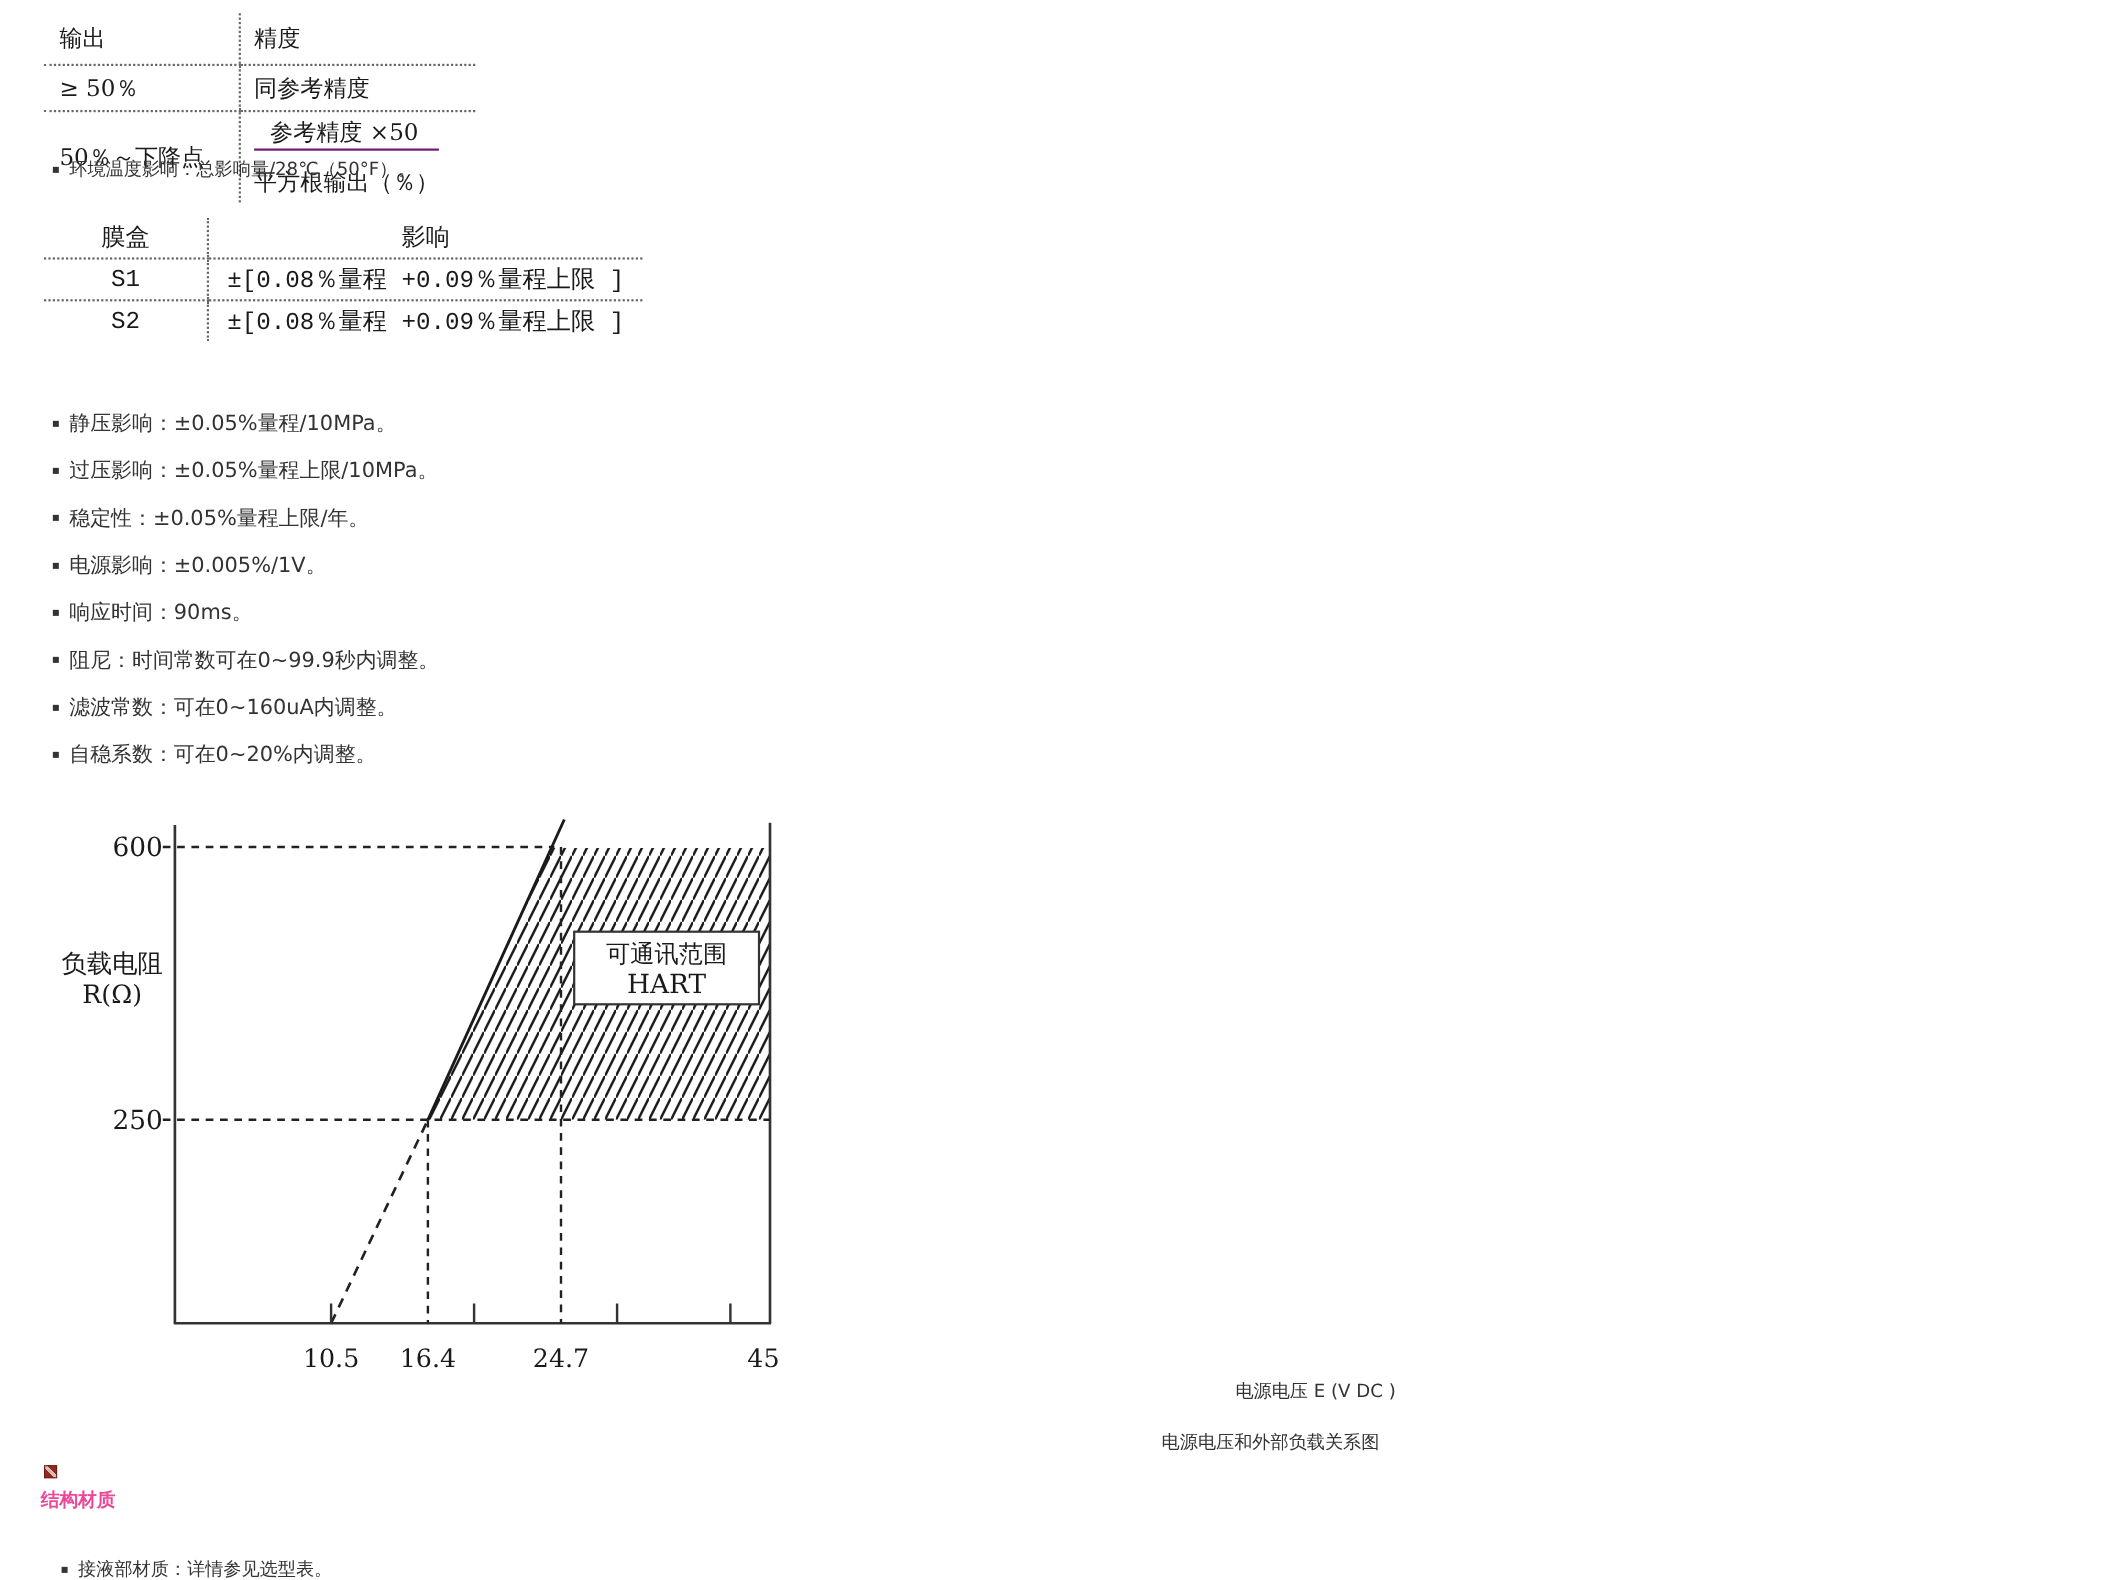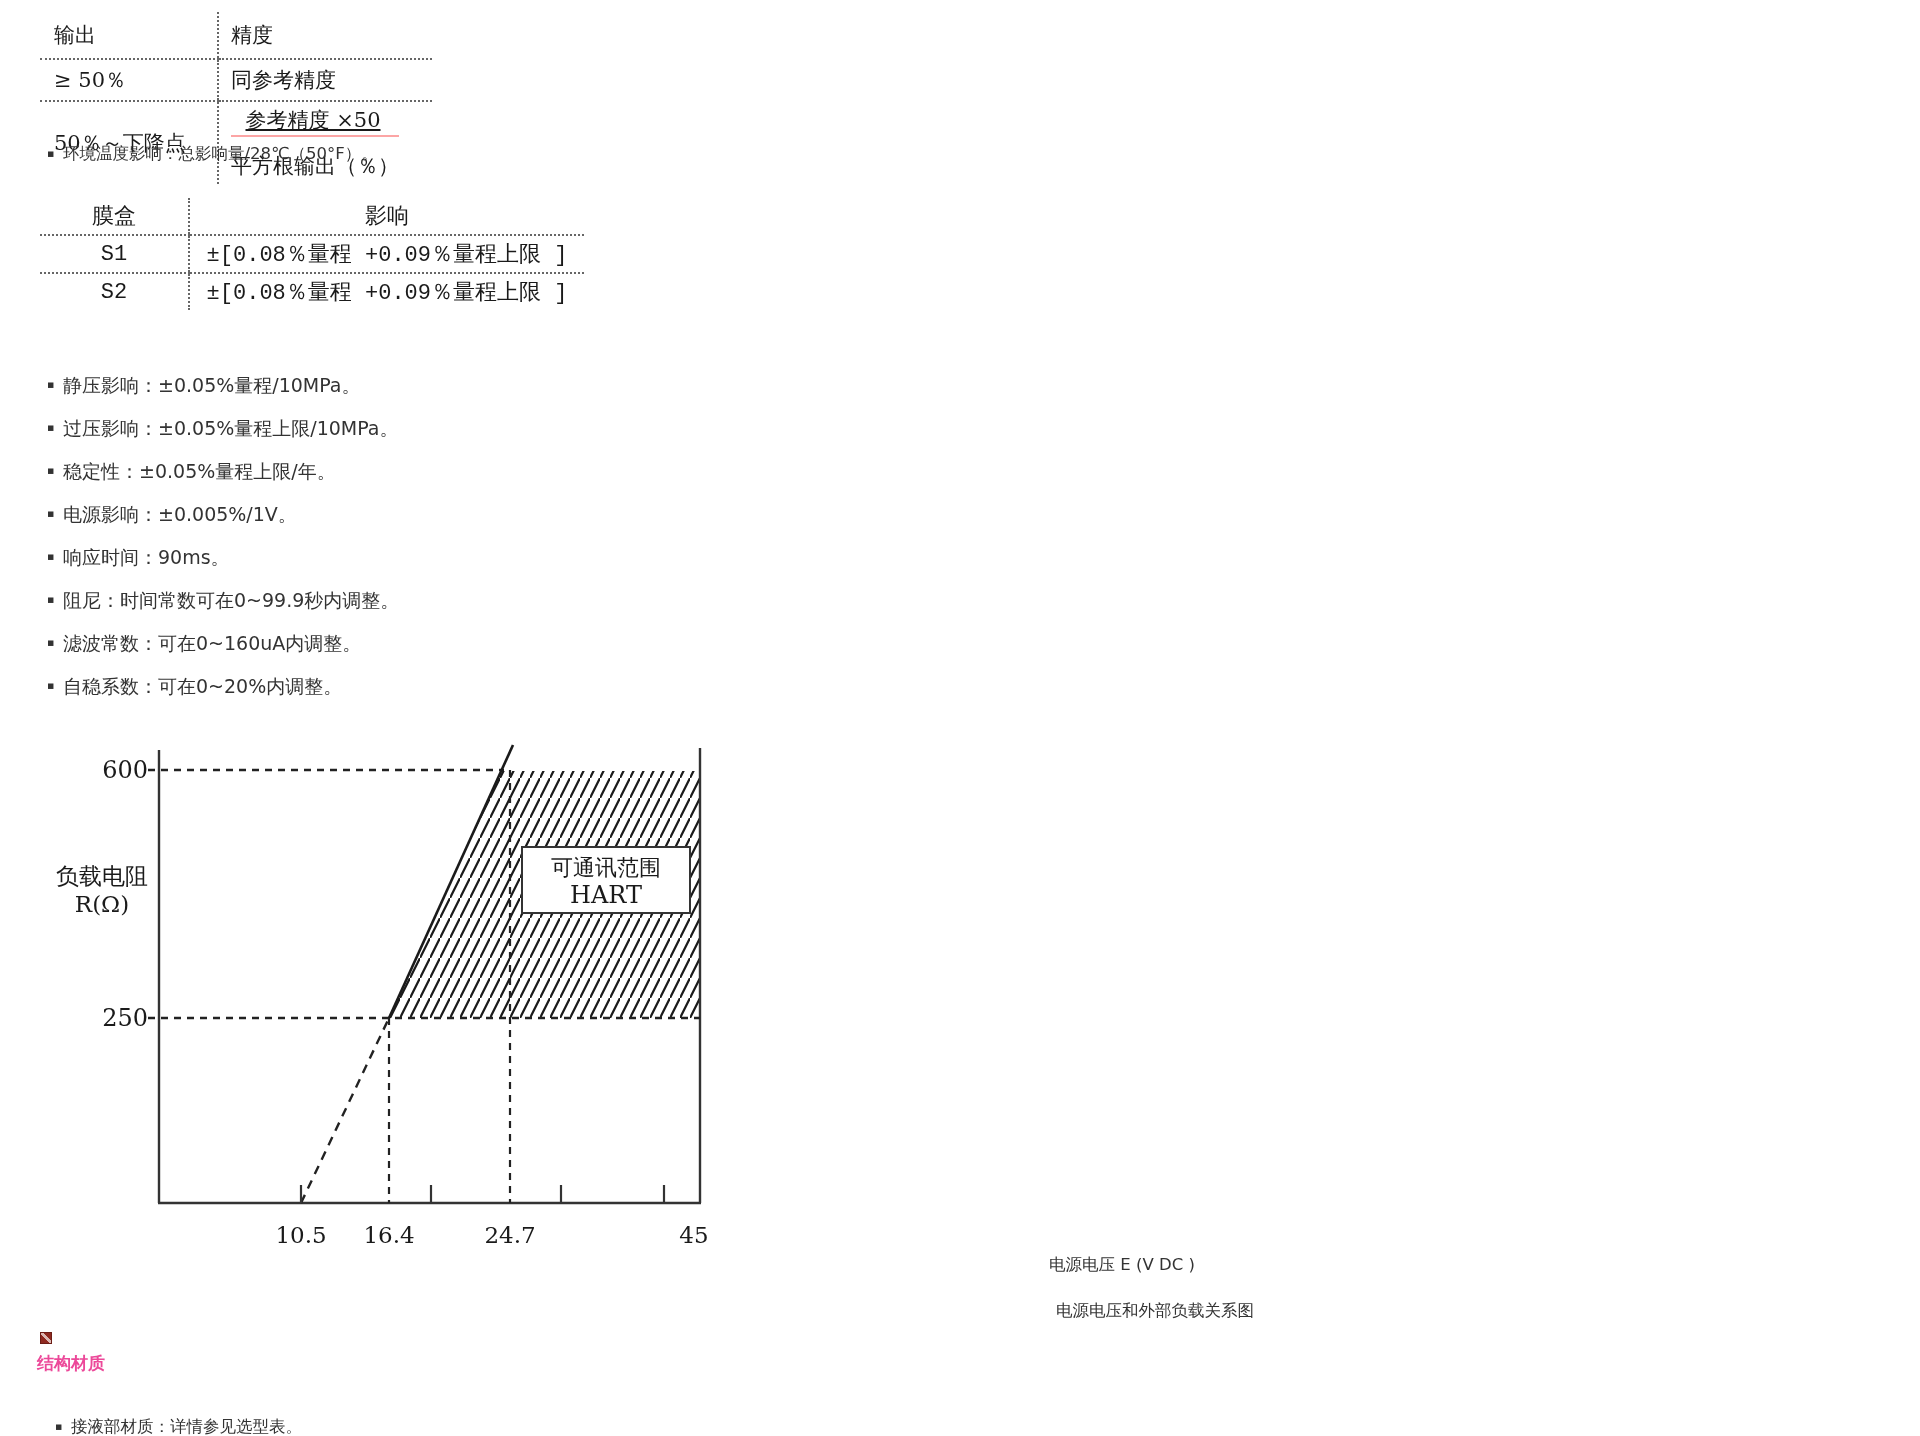--- a/index.html
+++ b/index.html
@@ -10,21 +10,21 @@
   table.spec{border-collapse:collapse;font-family:"DejaVu Serif","Liberation Serif",serif;color:#1a1a1a;}
   table.spec td{vertical-align:middle;}
   .t1{font-size:21px;}
   .t1 td.c1{width:162px;padding-left:14px;}
   .t1 td.c2{width:200px;padding-left:12px;border-left:2px dotted #666;}
   .t1 tr.rule td{border-bottom:2px dotted #666;}
   .t1 tr.hdr td{height:44px;font-family:Liberation Serif, serif;}
   .t1 tr.r1 td{height:38px;}
   .t1 tr.r2 td{height:80px;}
   .frac{display:inline-block;text-align:center;line-height:1.25;}
-  .frac .num{display:block;border-bottom:2px solid #fca5a5;padding:0 6px 2px 2px;text-decoration:underline;}
+  .frac .num{display:block;border-bottom:2px solid #701a75;padding:0 6px 2px 2px;}
   .frac .den{display:block;padding-top:16px;}
 
   .t2{font-size:22px;}
   .t2 td{text-align:center;}
   .t2 td.c1{width:146px;}
   .t2 td.c2{width:392px;border-left:2px dotted #666;}
   .t2 tr.rule td{border-bottom:2px dotted #666;}
   .t2 tr td{height:34px;font-family:Liberation Mono, monospace;}
 
   
@@ -133,18 +133,18 @@
 
   <text x="72" y="146" font-size="23" text-anchor="middle">负载电阻</text>
   <text x="72" y="174" font-size="23" text-anchor="middle">R(Ω)</text>
 
   <text x="271" y="505" font-size="23" text-anchor="middle">10.5</text>
   <text x="359" y="505" font-size="23" text-anchor="middle">16.4</text>
   <text x="480" y="505" font-size="23" text-anchor="middle">24.7</text>
   <text x="664" y="505" font-size="23" text-anchor="middle">45</text>
 </svg>
 
-<div class="caption abs" style="left:912px;top:1254px;">电源电压 E (V DC )</div>
+<div class="caption abs" style="left:986px;top:1254px;">电源电压 E (V DC )</div>
 <div class="caption abs" style="left:945px;top:1300px;">电源电压和外部负载关系图</div>
 
 <div class="red-ico abs" style="left:40px;top:1332px;"></div>
 <div class="sec-title abs" style="left:37px;top:1352px;">结构材质</div>
 <div class="note-line abs" style="left:55px;top:1394px;">接液部材质：详情参见选型表。</div>
 
 </body></html>

